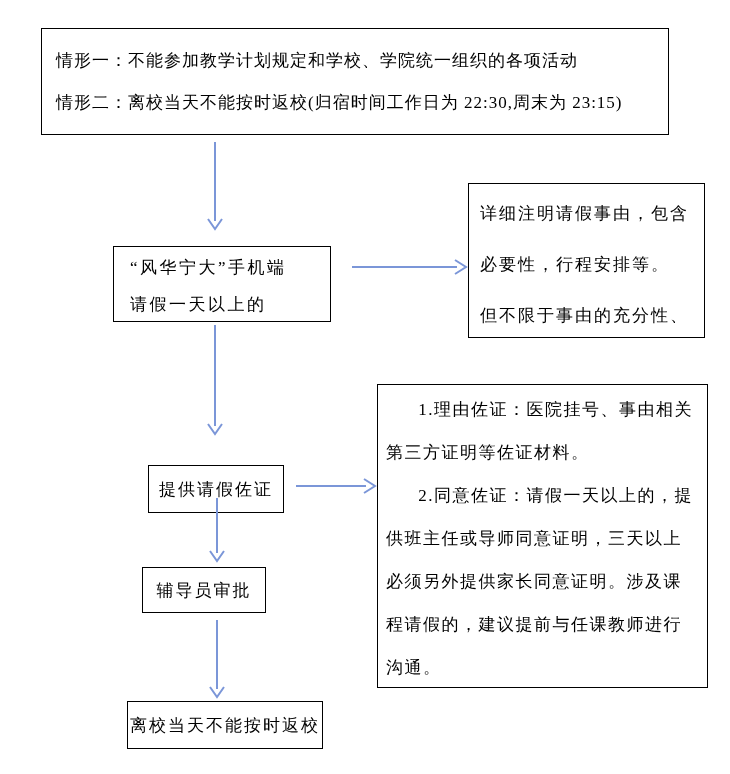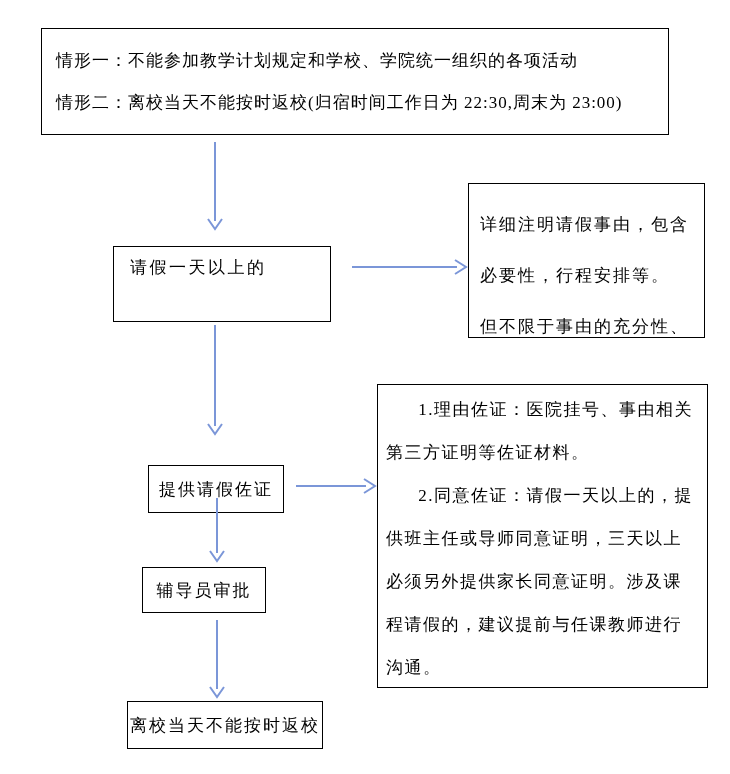--- a/index.html
+++ b/index.html
@@ -46,21 +46,21 @@
   .app-box p {
     font-size: 17px;
     line-height: 37px;
     letter-spacing: 2.5px;
     white-space: nowrap;
   }
 
   
   .reason-note-box {
     left: 468px; top: 183px; width: 237px; height: 155px;
-    padding: 15px 11px;
+    padding: 4px 11px;
   }
   .reason-note-box p {
     font-size: 17px;
     line-height: 51px;
     letter-spacing: 2px;
     white-space: nowrap;
   }
 
   
   .small-box {
@@ -98,29 +98,30 @@
     stroke-linecap: butt;
   }
 </style>
 </head>
 <body>
 
 <div class="canvas">
 
   <div class="box scenario-box">
     <p><span>情形一：</span><span>不能参加教学计划规定和学校、学院统一组织的各项活动</span></p>
-    <p><span>情形二：</span><span>离校当天不能按时返校(归宿时间工作日为 22:30,周末为 23:00)</span></p>
+    <p><span>情形二：</span><span>离校当天不能按时返校(归宿时间工作日为 22:30,周末为 23:15)</span></p>
   </div>
 
   <svg class="arrow" style="left:204px; top:141px;" width="22" height="90">
     <line x1="11" y1="1" x2="11" y2="80"></line>
     <polyline points="4,78 11,88 18,78"></polyline>
   </svg>
 
   <div class="box app-box">
+    <p>“风华宁大”手机端</p>
     <p>请假一天以上的</p>
   </div>
 
   <svg class="arrow" style="left:352px; top:256px;" width="116" height="22">
     <line x1="0" y1="11" x2="105" y2="11"></line>
     <polyline points="103,4 114,11 103,18"></polyline>
   </svg>
 
   <div class="box reason-note-box">
     <p>详细注明请假事由，包含</p>

